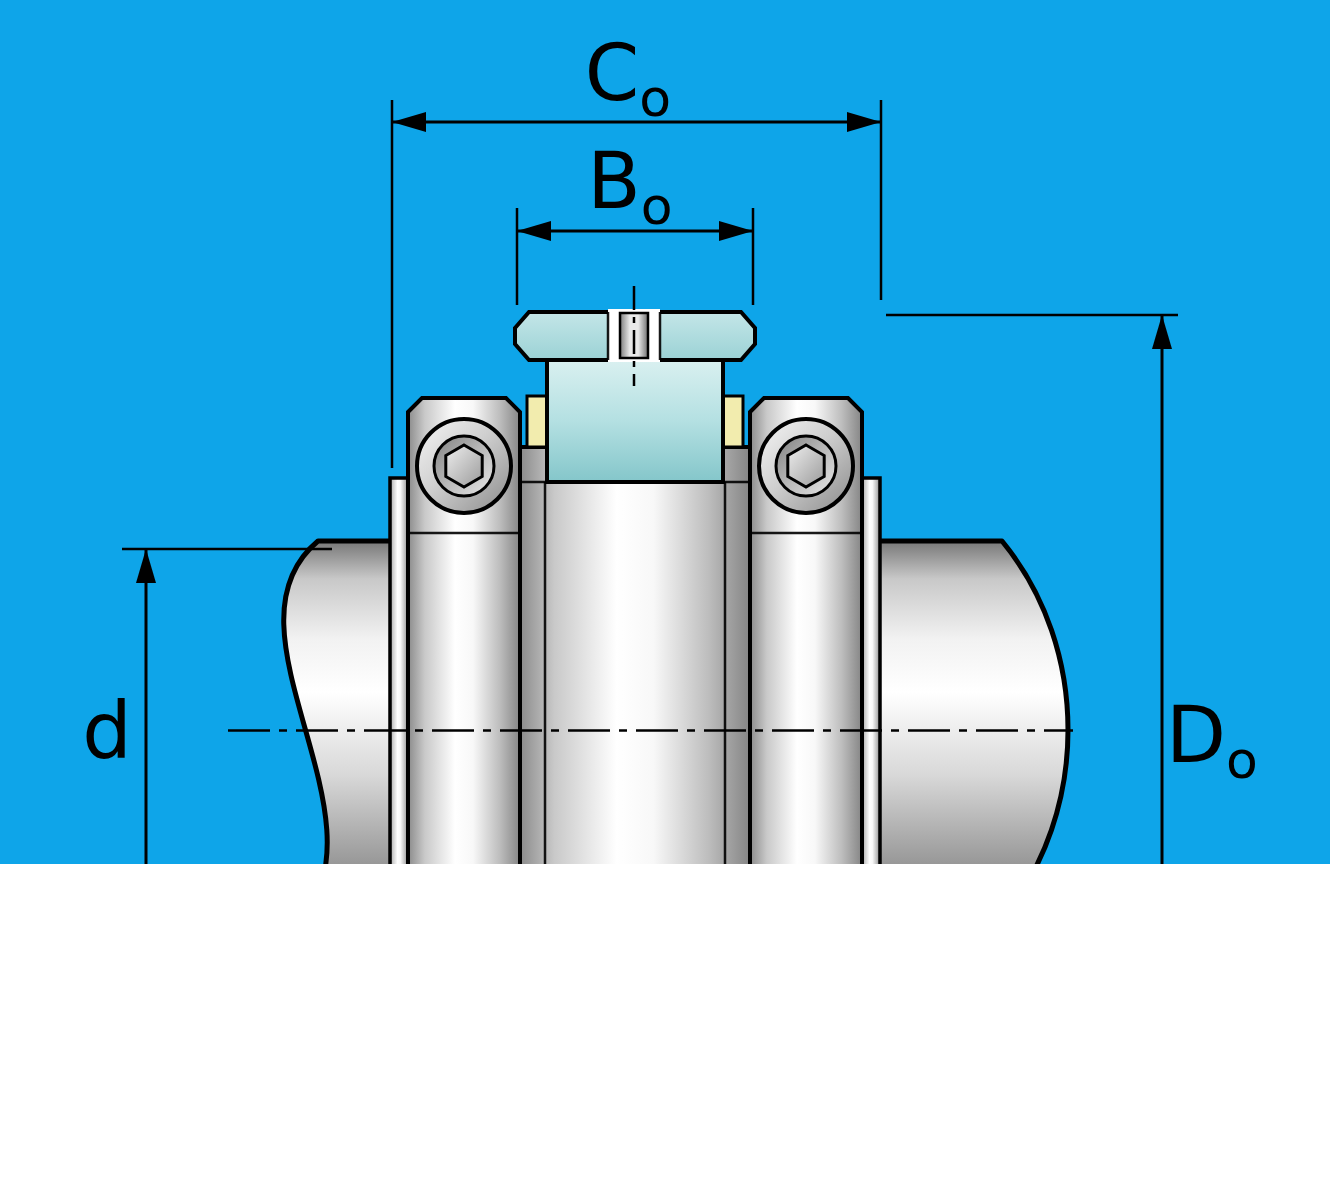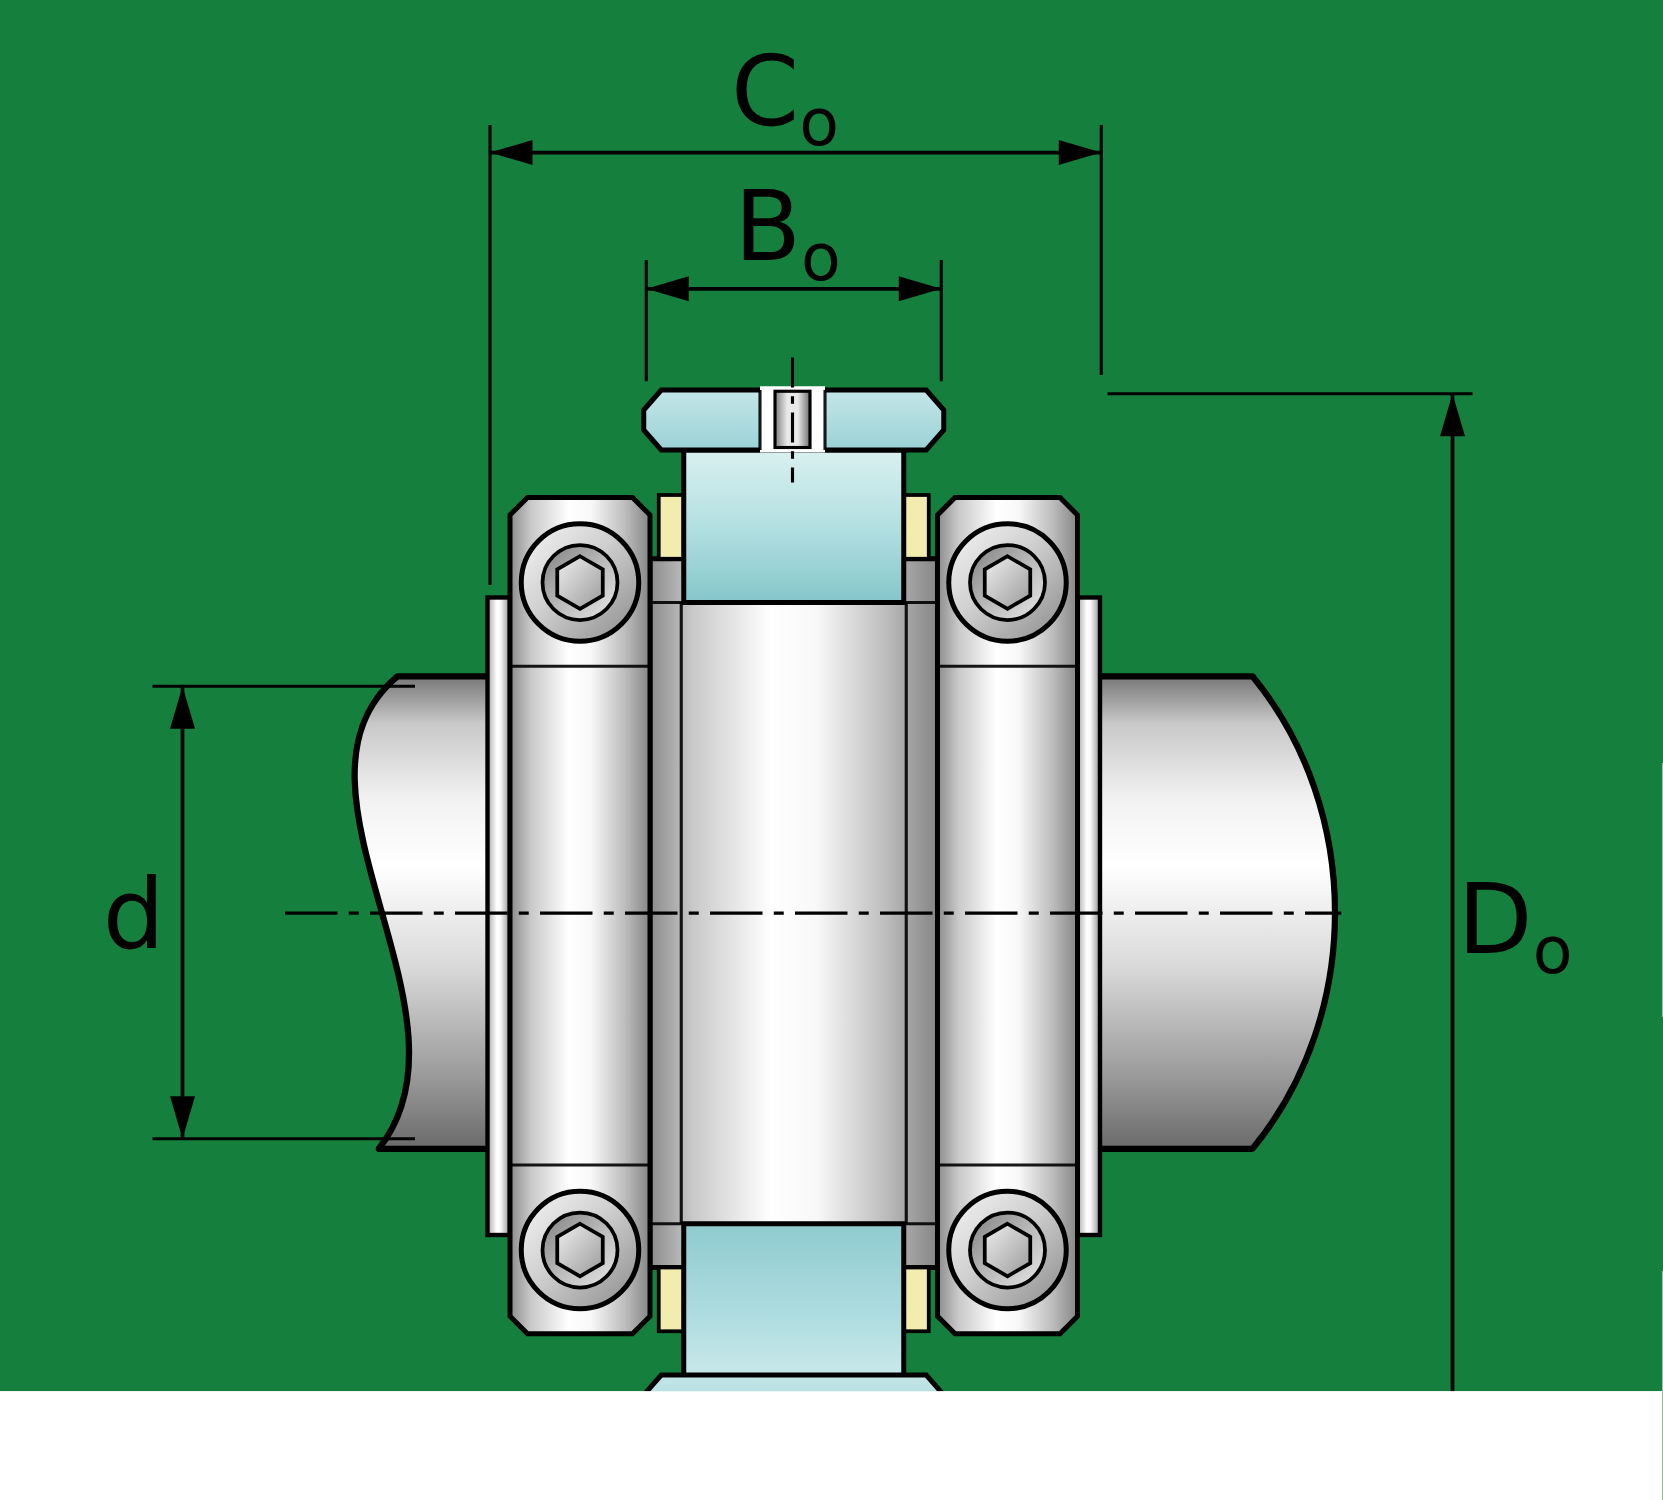--- a/index.html
+++ b/index.html
@@ -3,22 +3,22 @@
 <meta charset="utf-8">
 <style>
   html, body {
     margin: 0;
     padding: 0;
     background: #ffffff;
   }
   .stage {
     position: relative;
     width: 1330px;
-    height: 1113px;
-    background: #15803d;
+    height: 864px;
+    background: #0ea5e9;
     overflow: hidden;
   }
   svg { display: block; }
   .dim-label {
     font-family: "DejaVu Sans", "Liberation Sans", sans-serif;
     font-size: 78px;
     fill: #000000;
   }
   .dim-label .sub {
     font-size: 52px;

